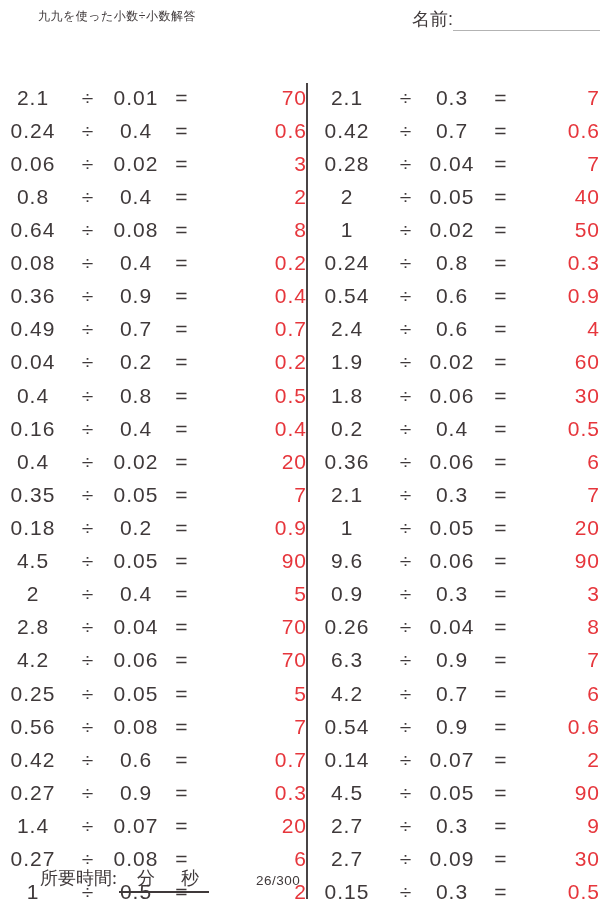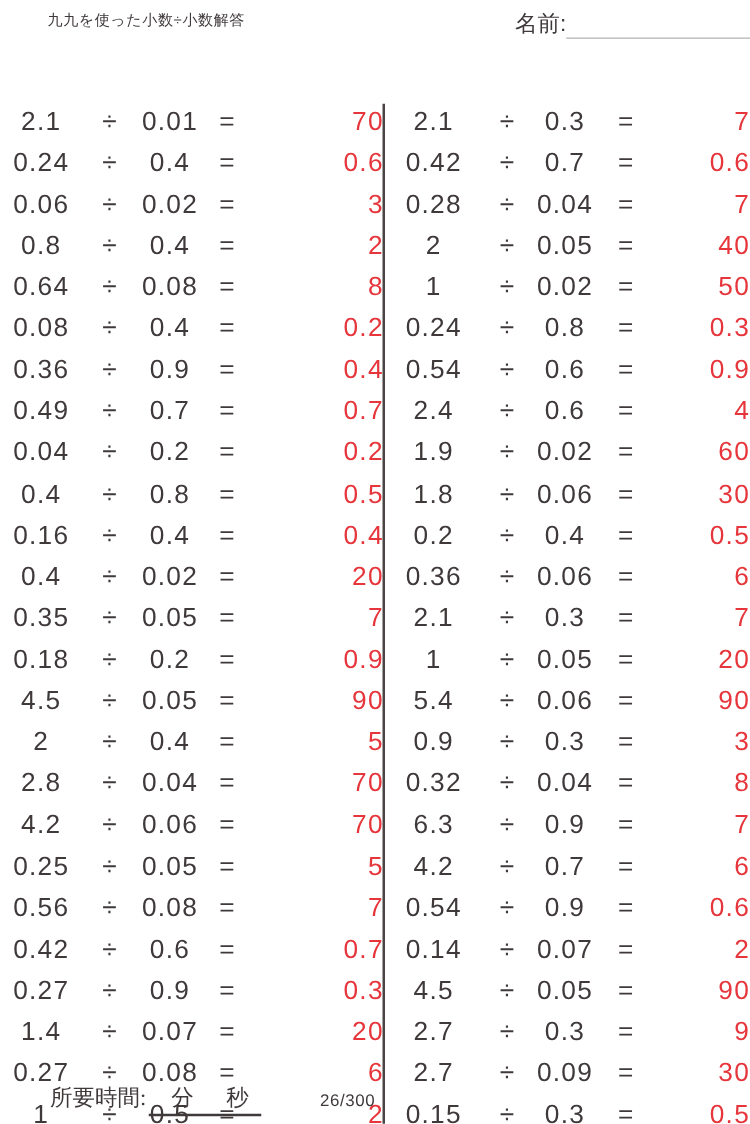--- a/index.html
+++ b/index.html
@@ -367,35 +367,35 @@
     <span class="answer">7</span>
   </div>
         <div class="problem-row">
     <span class="dividend">1</span>
     <span class="op">÷</span>
     <span class="divisor">0.05</span>
     <span class="eq">=</span>
     <span class="answer">20</span>
   </div>
         <div class="problem-row">
-    <span class="dividend">5.4</span>
+    <span class="dividend">9.6</span>
     <span class="op">÷</span>
     <span class="divisor">0.06</span>
     <span class="eq">=</span>
     <span class="answer">90</span>
   </div>
         <div class="problem-row">
     <span class="dividend">0.9</span>
     <span class="op">÷</span>
     <span class="divisor">0.3</span>
     <span class="eq">=</span>
     <span class="answer">3</span>
   </div>
         <div class="problem-row">
-    <span class="dividend">0.32</span>
+    <span class="dividend">0.26</span>
     <span class="op">÷</span>
     <span class="divisor">0.04</span>
     <span class="eq">=</span>
     <span class="answer">8</span>
   </div>
         <div class="problem-row">
     <span class="dividend">6.3</span>
     <span class="op">÷</span>
     <span class="divisor">0.9</span>
     <span class="eq">=</span>

